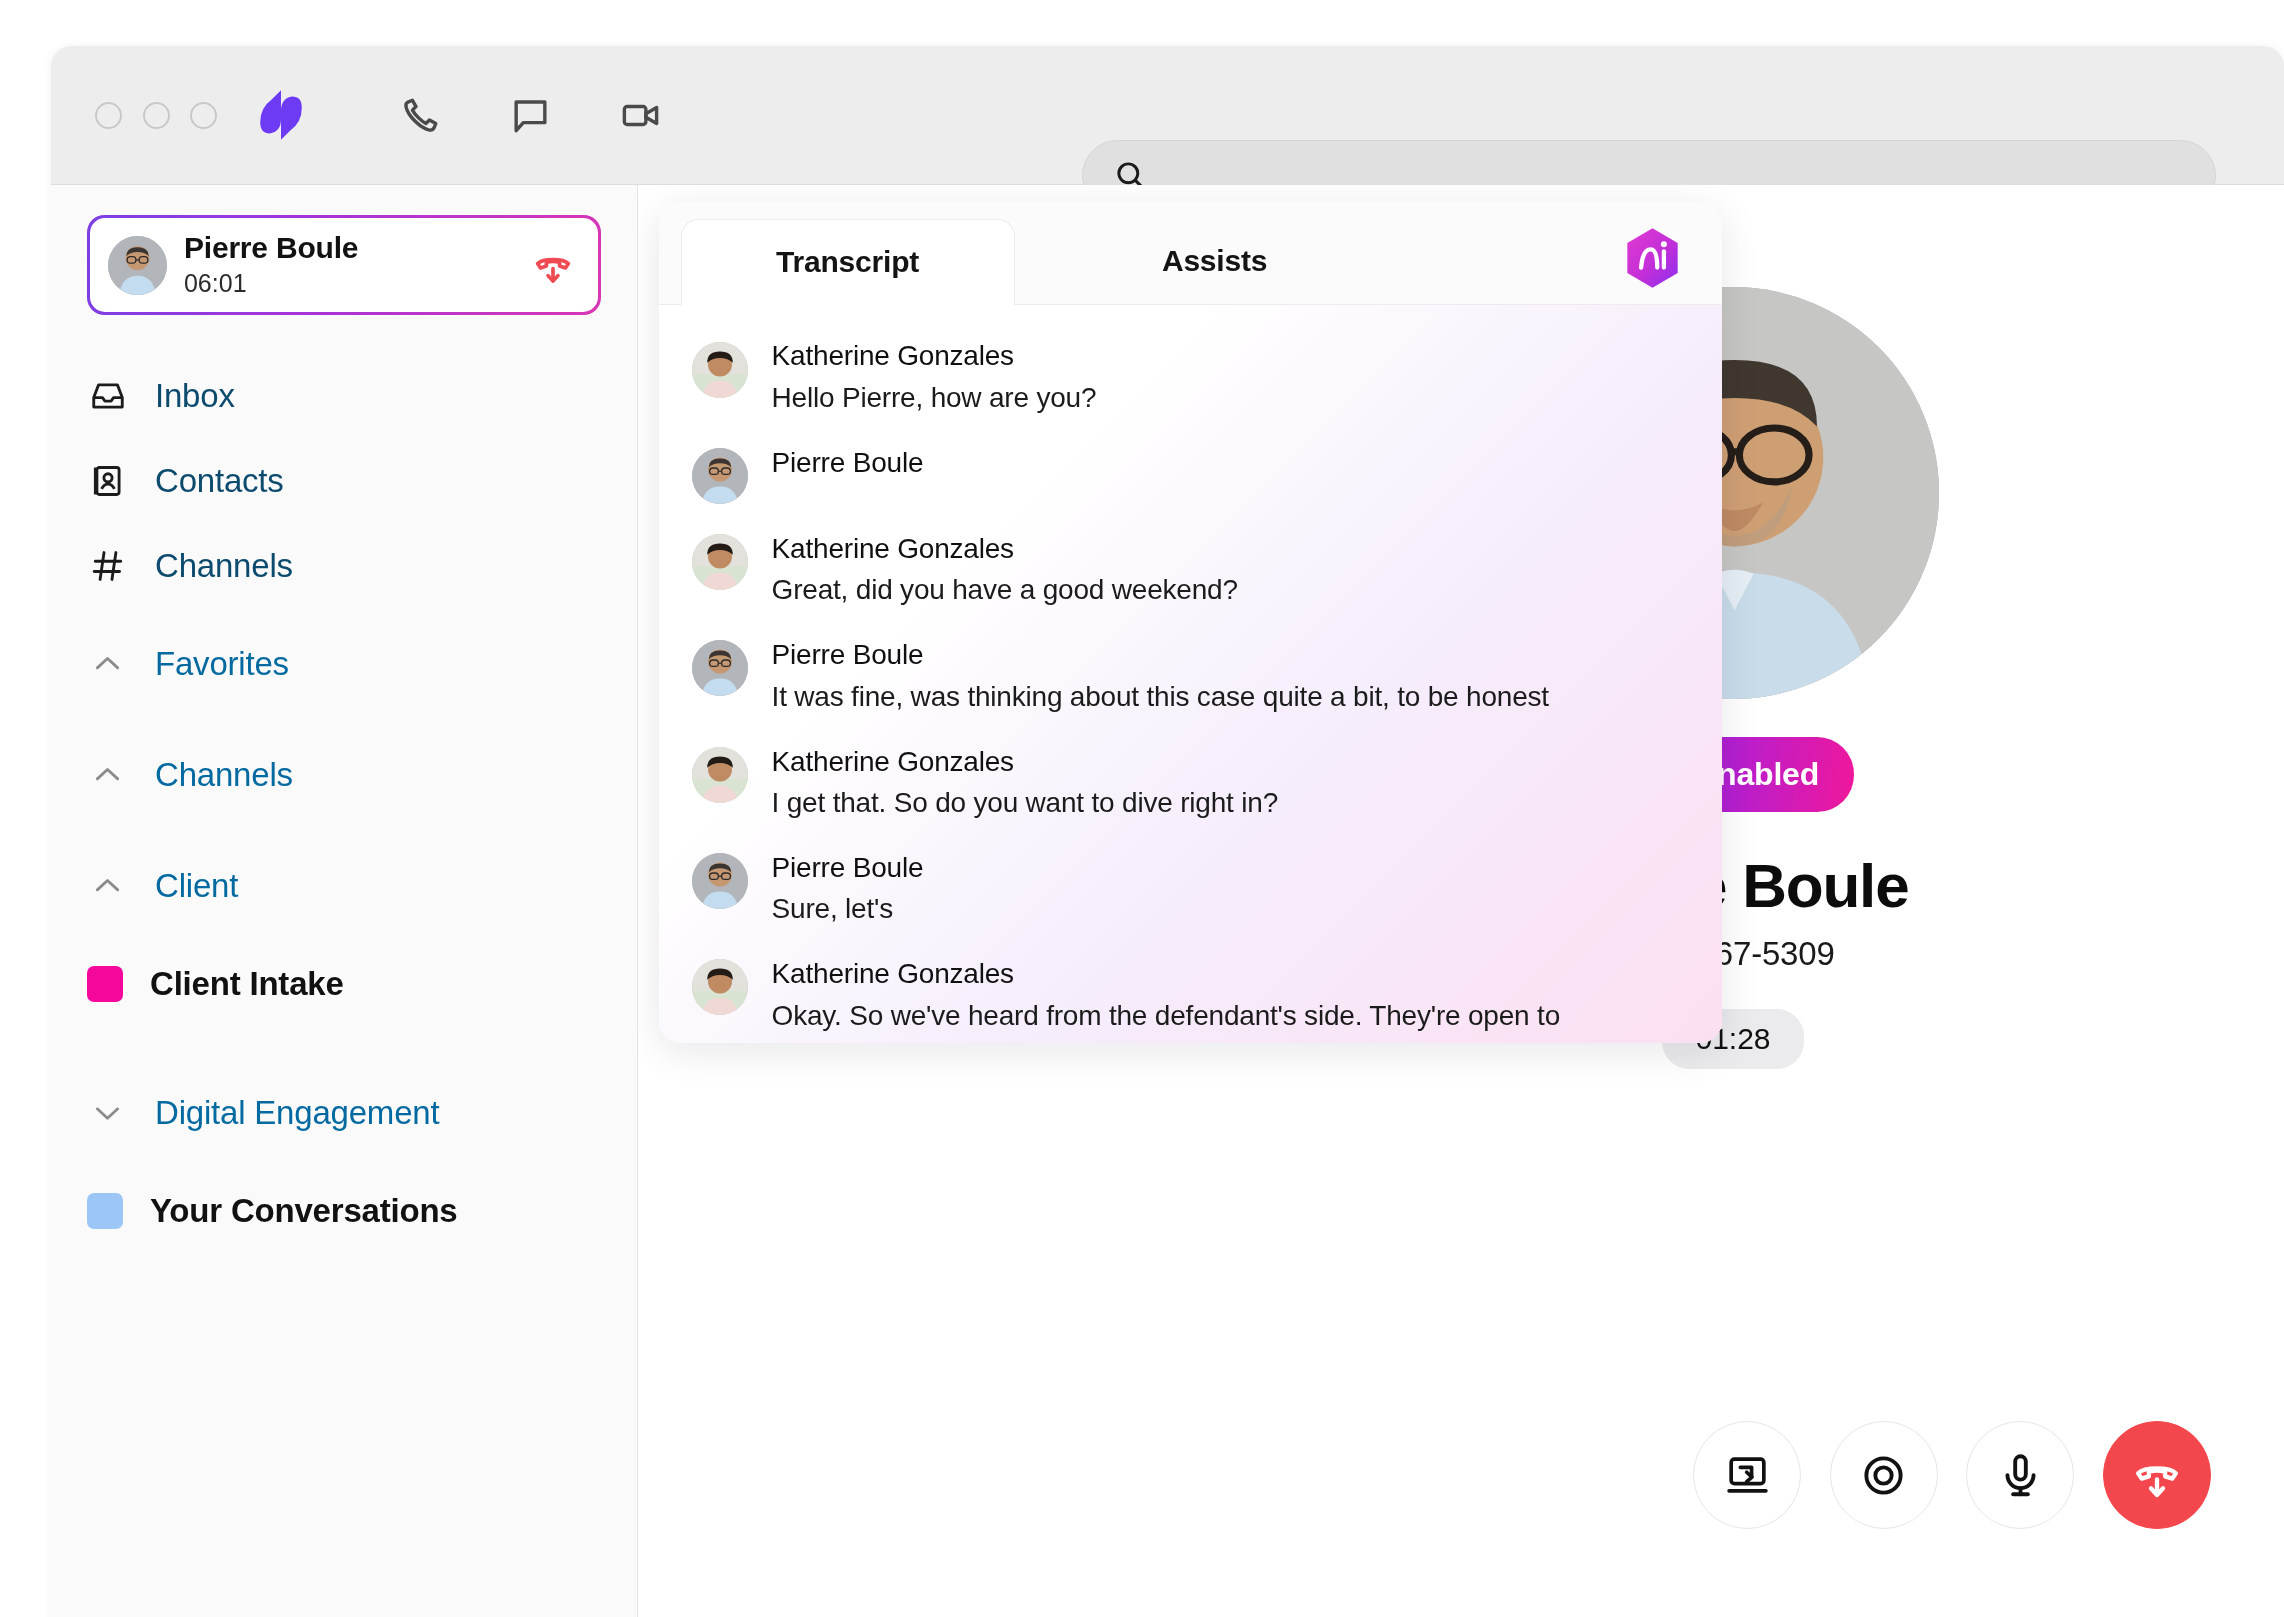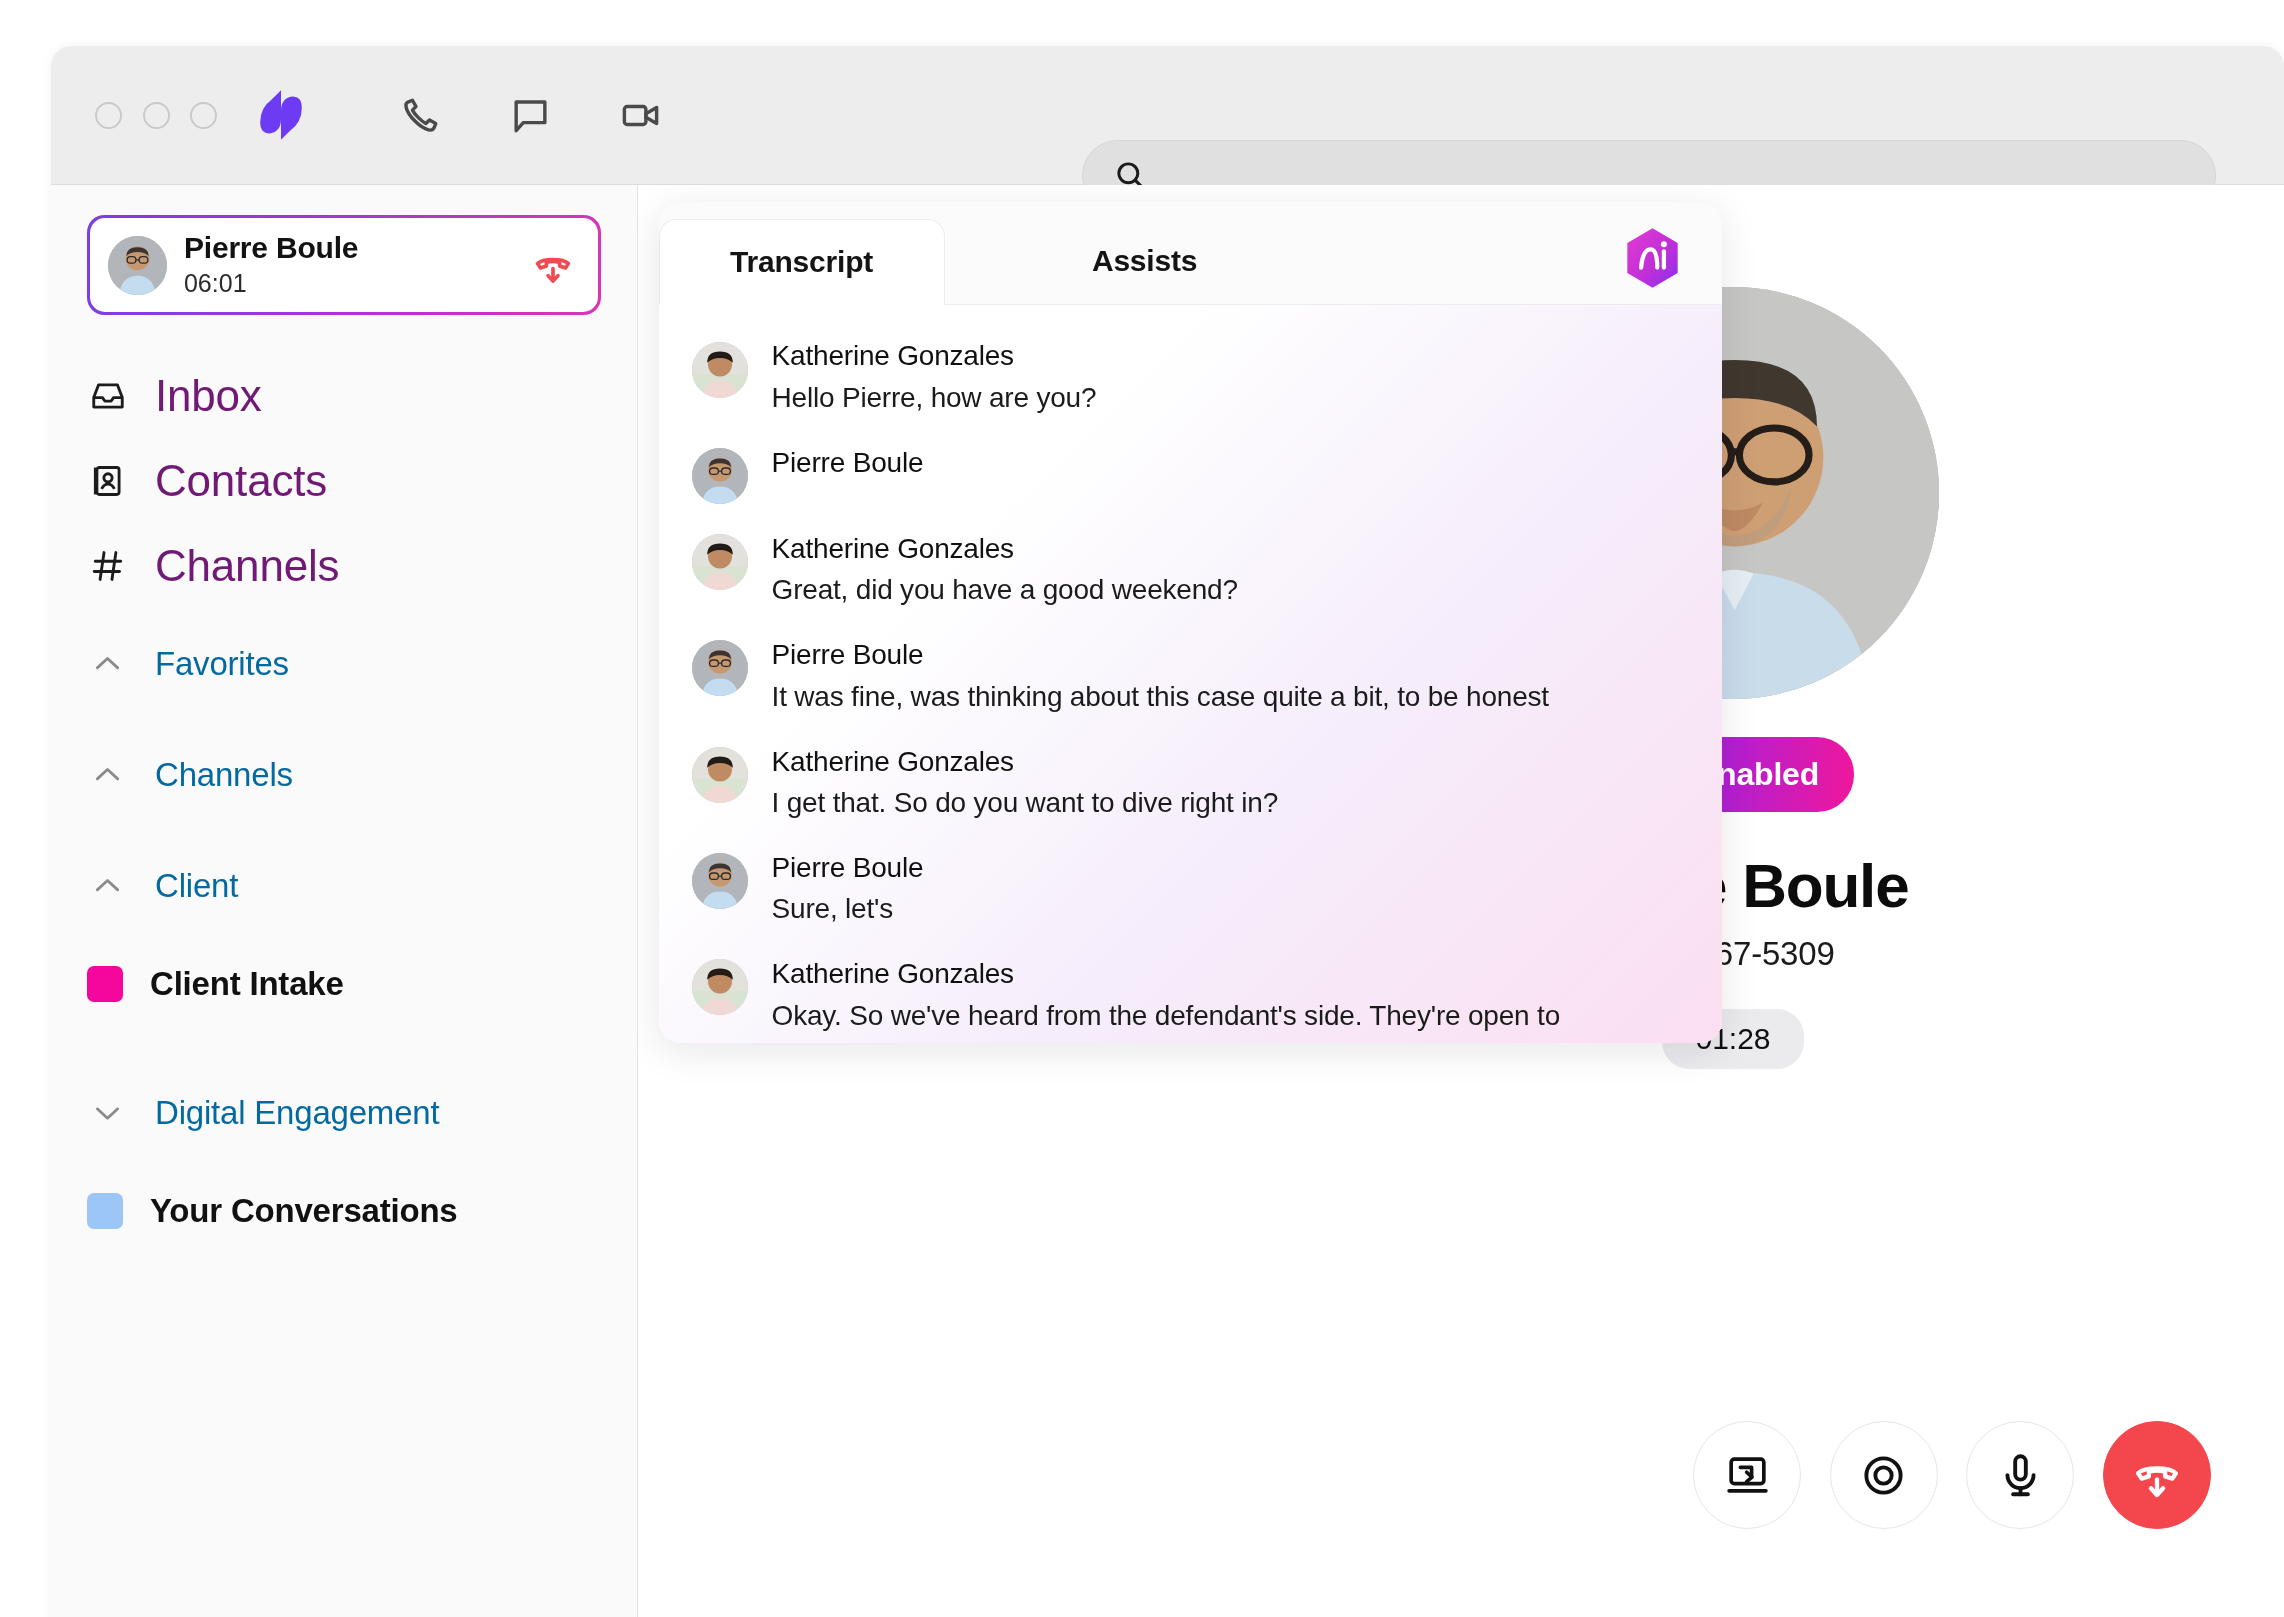--- a/index.html
+++ b/index.html
@@ -95,21 +95,21 @@
 
   .nav-list { padding: 0 0 0 0; }
   .nav-item {
     display: flex; align-items: center;
     gap: 27px;
     padding: 0 36px;
     height: 85px;
     cursor: pointer;
   }
   .nav-icon { width: 41px; height: 41px; display:flex; align-items:center; justify-content:center; flex-shrink:0; }
-  .nav-label { font-size: 44px; color: #701a75; letter-spacing: -0.2px; }
+  .nav-label { font-size: 33px; color: #0c4a6e; letter-spacing: -0.2px; }
 
   .section-head {
     display: flex; align-items: center;
     gap: 27px;
     padding: 0 36px;
     height: 111px;
     cursor: pointer;
   }
   .section-head .chev { width: 41px; height: 41px; display:flex; align-items:center; justify-content:center; flex-shrink:0;}
   .section-title { font-size: 33px; color: #0369a1; letter-spacing: -0.2px; }
@@ -197,25 +197,26 @@
   }
   .tab {
     flex: 0 0 auto;
     height: 86px;
     display: flex; align-items: center; justify-content: center;
     font-size: 30px; font-weight: bold; color: #141414;
     cursor: pointer;
     letter-spacing: -0.2px;
   }
   .tab.active {
-    width: 286px;
+    width: 334px;
     background: #ffffff;
     border-radius: 17.4px 17.4px 0 0;
     border: 0.8px solid #ececec;
     border-bottom: 0.8px solid #ffffff;
+    margin-left: 22px;
     margin-bottom: -0.8px;
   }
   .tab.inactive { width: 270px; margin-left: 65px; }
   .ai-hex-badge {
     position: absolute; right: 41px; top: 25px;
     width: 57px; height: 62px;
   }
 
   .transcript-body {
     position: relative;

